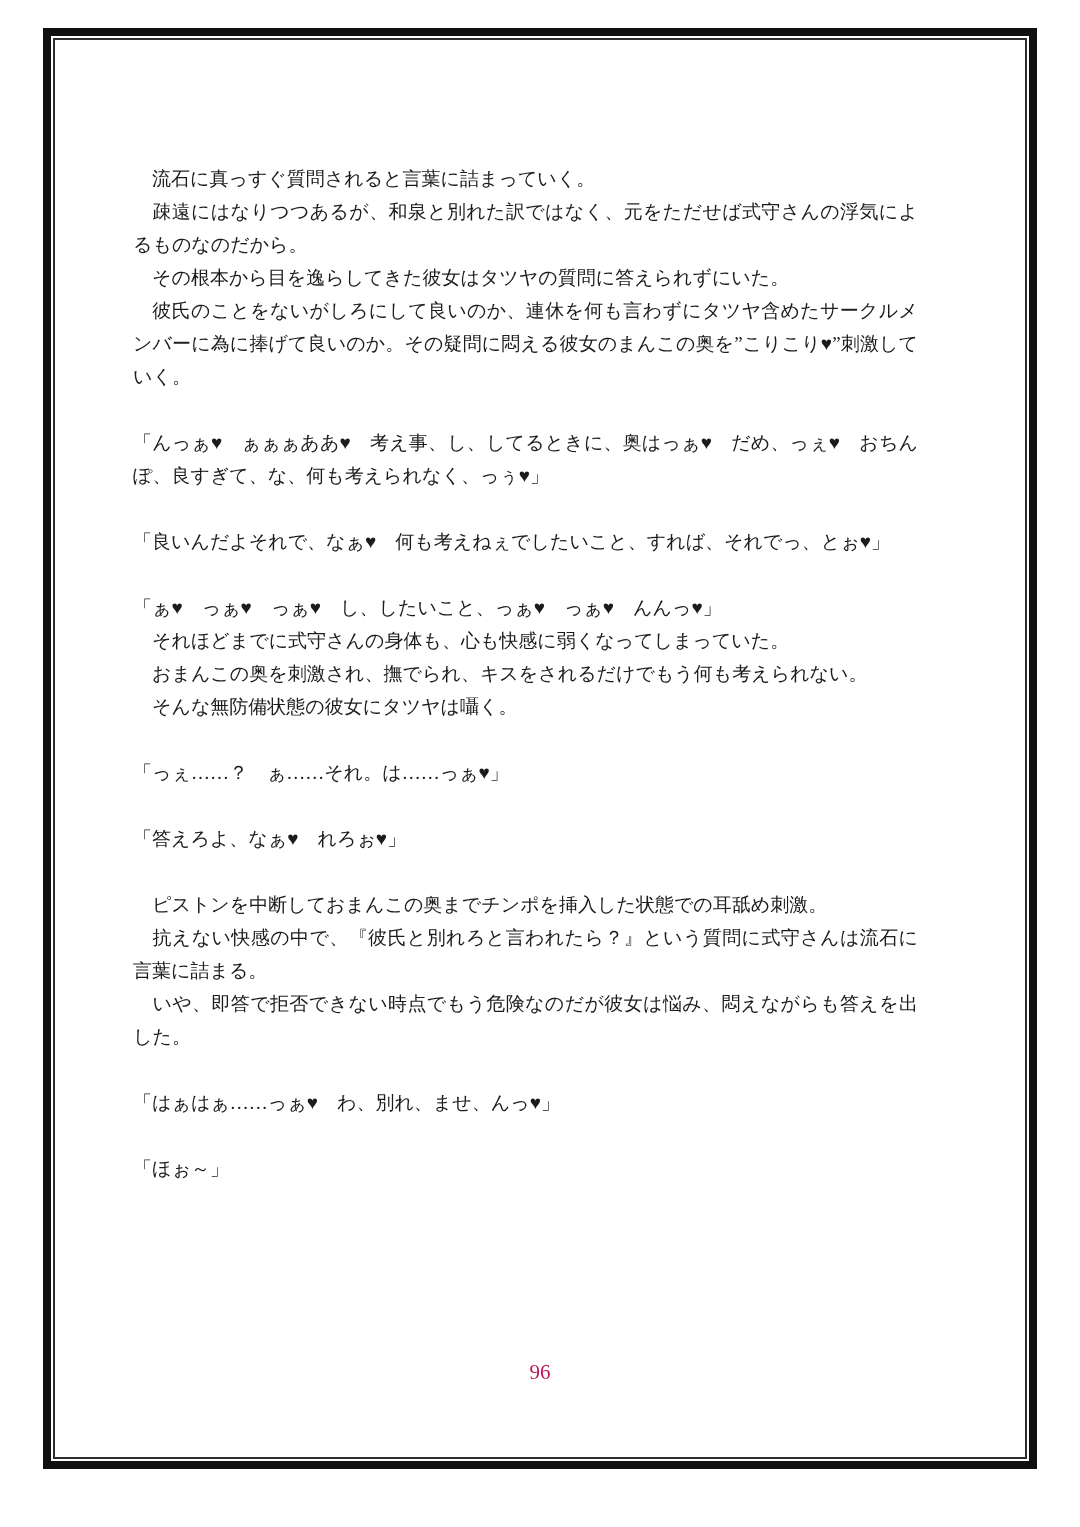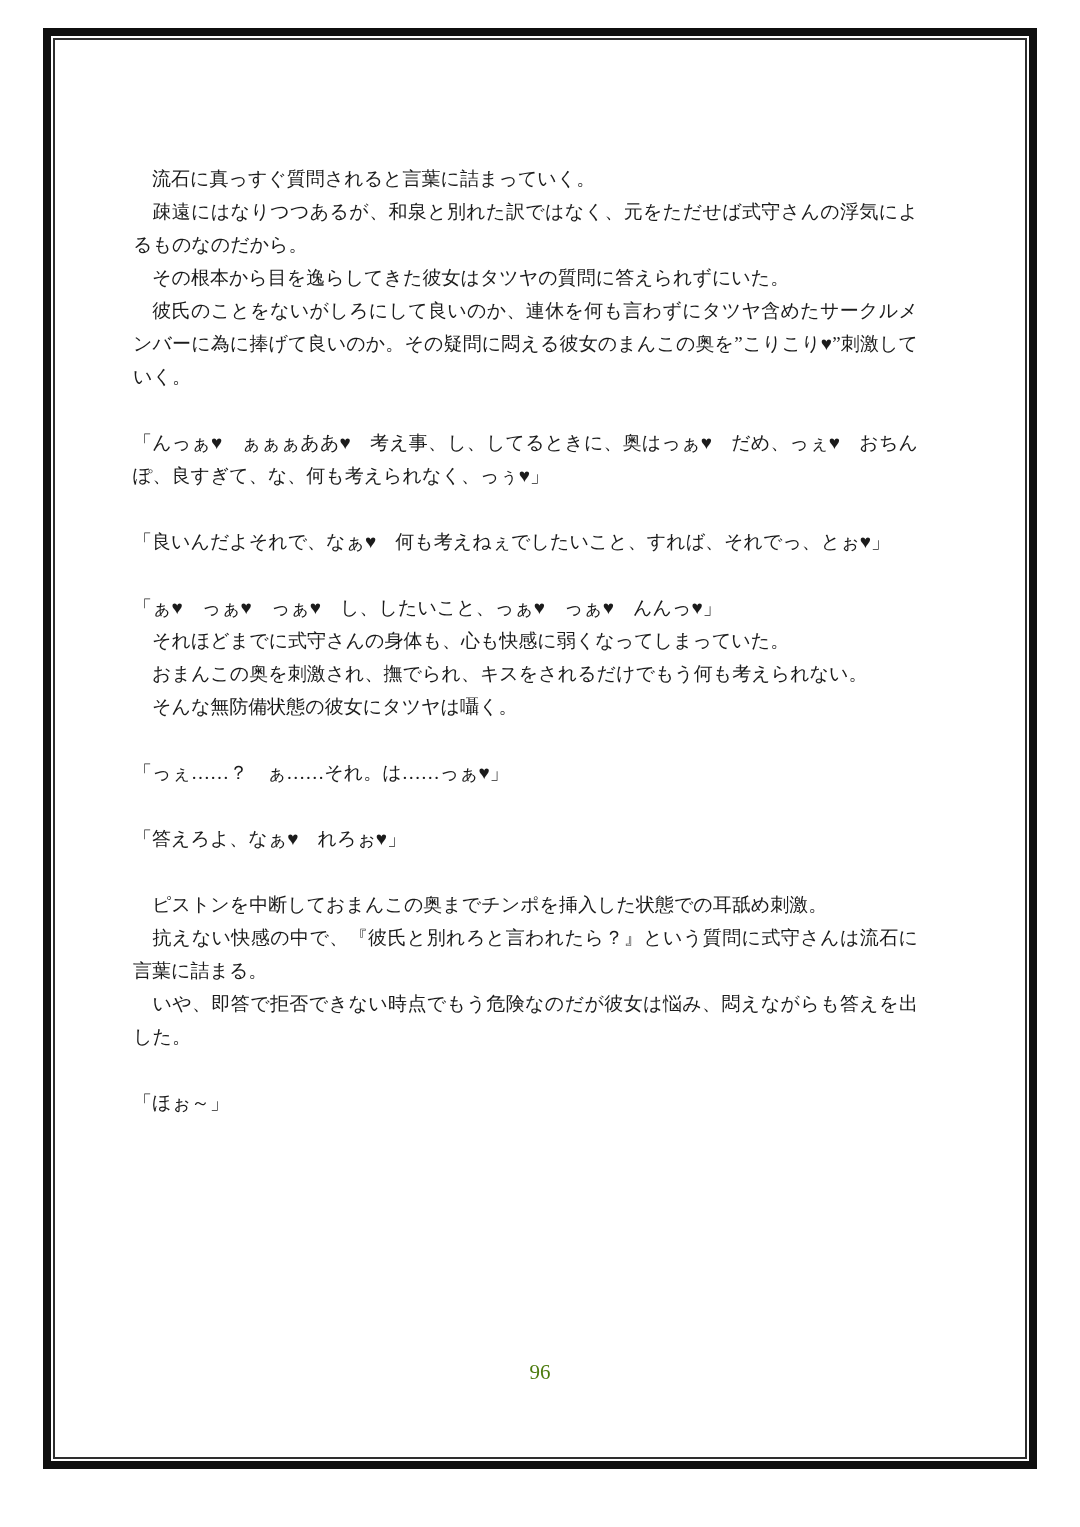--- a/index.html
+++ b/index.html
@@ -47,21 +47,21 @@
     margin-top: 33px;
   }
   .page-number {
     position: absolute;
     left: 0;
     right: 0;
     top: 1320px;
     text-align: center;
     font-size: 21px;
     line-height: 24px;
-    color: #4d7c0f;
+    color: #be185d;
   }
 </style>
 </head>
 <body>
 
 <div class="frame-outer">
   <div class="frame-inner">
     <div class="text-area" id="paragraphs">
         <p>　流石に真っすぐ質問されると言葉に詰まっていく。</p>
         <p>　疎遠にはなりつつあるが、和泉と別れた訳ではなく、元をただせば式守さんの浮気によるものなのだから。</p>
@@ -71,17 +71,18 @@
         <p class="gap">「良いんだよそれで、なぁ♥　何も考えねぇでしたいこと、すれば、それでっ、とぉ♥」</p>
         <p class="gap">「ぁ♥　っぁ♥　っぁ♥　し、したいこと、っぁ♥　っぁ♥　んんっ♥」</p>
         <p>　それほどまでに式守さんの身体も、心も快感に弱くなってしまっていた。</p>
         <p>　おまんこの奥を刺激され、撫でられ、キスをされるだけでもう何も考えられない。</p>
         <p>　そんな無防備状態の彼女にタツヤは囁く。</p>
         <p class="gap">「っぇ……？　ぁ……それ。は……っぁ♥」</p>
         <p class="gap">「答えろよ、なぁ♥　れろぉ♥」</p>
         <p class="gap">　ピストンを中断しておまんこの奥までチンポを挿入した状態での耳舐め刺激。</p>
         <p>　抗えない快感の中で、『彼氏と別れろと言われたら？』という質問に式守さんは流石に言葉に詰まる。</p>
         <p>　いや、即答で拒否できない時点でもう危険なのだが彼女は悩み、悶えながらも答えを出した。</p>
+        <p class="gap">「はぁはぁ……っぁ♥　わ、別れ、ませ、んっ♥」</p>
         <p class="gap">「ほぉ～」</p>
       </div>
     <div class="page-number">96</div>
   </div>
 </div>
 
 </body></html>

